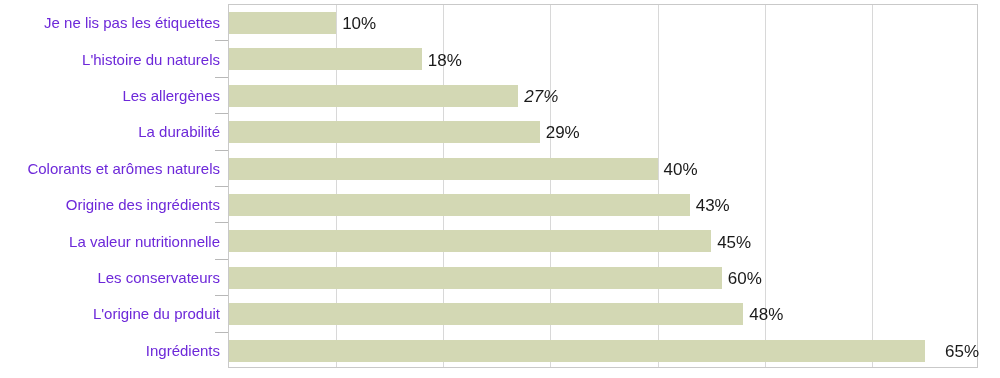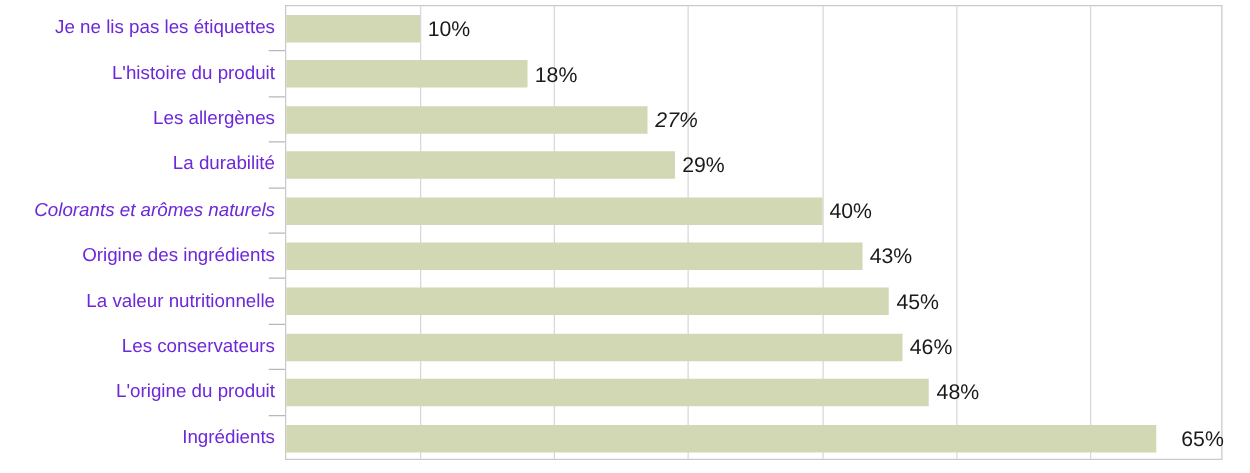--- a/index.html
+++ b/index.html
@@ -122,40 +122,40 @@
       <div class="bar-row" style="top: 182px; height: 36.4px;">
         <div class="bar" title="Origine des ingrédients 43%" style="width: 460.714px; background: rgb(211, 216, 180);"></div>
         <div class="bar-value" style="left: 466.714px;">43%</div>
       </div>
       <div class="bar-row" style="top: 218.4px; height: 36.4px;">
         <div class="bar" title="La valeur nutritionnelle 45%" style="width: 482.143px; background: rgb(211, 216, 180);"></div>
         <div class="bar-value" style="left: 488.143px;">45%</div>
       </div>
       <div class="bar-row" style="top: 254.8px; height: 36.4px;">
         <div class="bar" title="Les conservateurs 46%" style="width: 492.857px; background: rgb(211, 216, 180);"></div>
-        <div class="bar-value" style="left: 498.857px;">46%</div>
+        <div class="bar-value" style="left: 498.857px;">60%</div>
       </div>
       <div class="bar-row" style="top: 291.2px; height: 36.4px;">
         <div class="bar" title="L'origine du produit 48%" style="width: 514.286px; background: rgb(211, 216, 180);"></div>
         <div class="bar-value" style="left: 520.286px;">48%</div>
       </div>
       <div class="bar-row" style="top: 327.6px; height: 36.4px;">
         <div class="bar" title="Ingrédients 65%" style="width: 696.429px; background: rgb(211, 216, 180);"></div>
         <div class="bar-value" style="left: 716px;">65%</div>
       </div>
     </div>
 <div class="cat-label" style="top: 22.2px;">Je ne lis pas les étiquettes</div>
     <div class="axis-tick" style="top: 40.4px; background: rgb(184, 184, 184);"></div>
-    <div class="cat-label" style="top: 58.6px;">L'histoire du produit</div>
+    <div class="cat-label" style="top: 58.6px;">L'histoire du naturels</div>
     <div class="axis-tick" style="top: 76.8px; background: rgb(184, 184, 184);"></div>
     <div class="cat-label" style="top: 95px;">Les allergènes</div>
     <div class="axis-tick" style="top: 113.2px; background: rgb(184, 184, 184);"></div>
     <div class="cat-label" style="top: 131.4px;">La durabilité</div>
     <div class="axis-tick" style="top: 149.6px; background: rgb(184, 184, 184);"></div>
-    <div class="cat-label" style="top: 167.8px; font-style: italic;">Colorants et arômes naturels</div>
+    <div class="cat-label" style="top: 167.8px;">Colorants et arômes naturels</div>
     <div class="axis-tick" style="top: 186px; background: rgb(184, 184, 184);"></div>
     <div class="cat-label" style="top: 204.2px;">Origine des ingrédients</div>
     <div class="axis-tick" style="top: 222.4px; background: rgb(184, 184, 184);"></div>
     <div class="cat-label" style="top: 240.6px;">La valeur nutritionnelle</div>
     <div class="axis-tick" style="top: 258.8px; background: rgb(184, 184, 184);"></div>
     <div class="cat-label" style="top: 277px;">Les conservateurs</div>
     <div class="axis-tick" style="top: 295.2px; background: rgb(184, 184, 184);"></div>
     <div class="cat-label" style="top: 313.4px;">L'origine du produit</div>
     <div class="axis-tick" style="top: 331.6px; background: rgb(184, 184, 184);"></div>
     <div class="cat-label" style="top: 349.8px;">Ingrédients</div>

